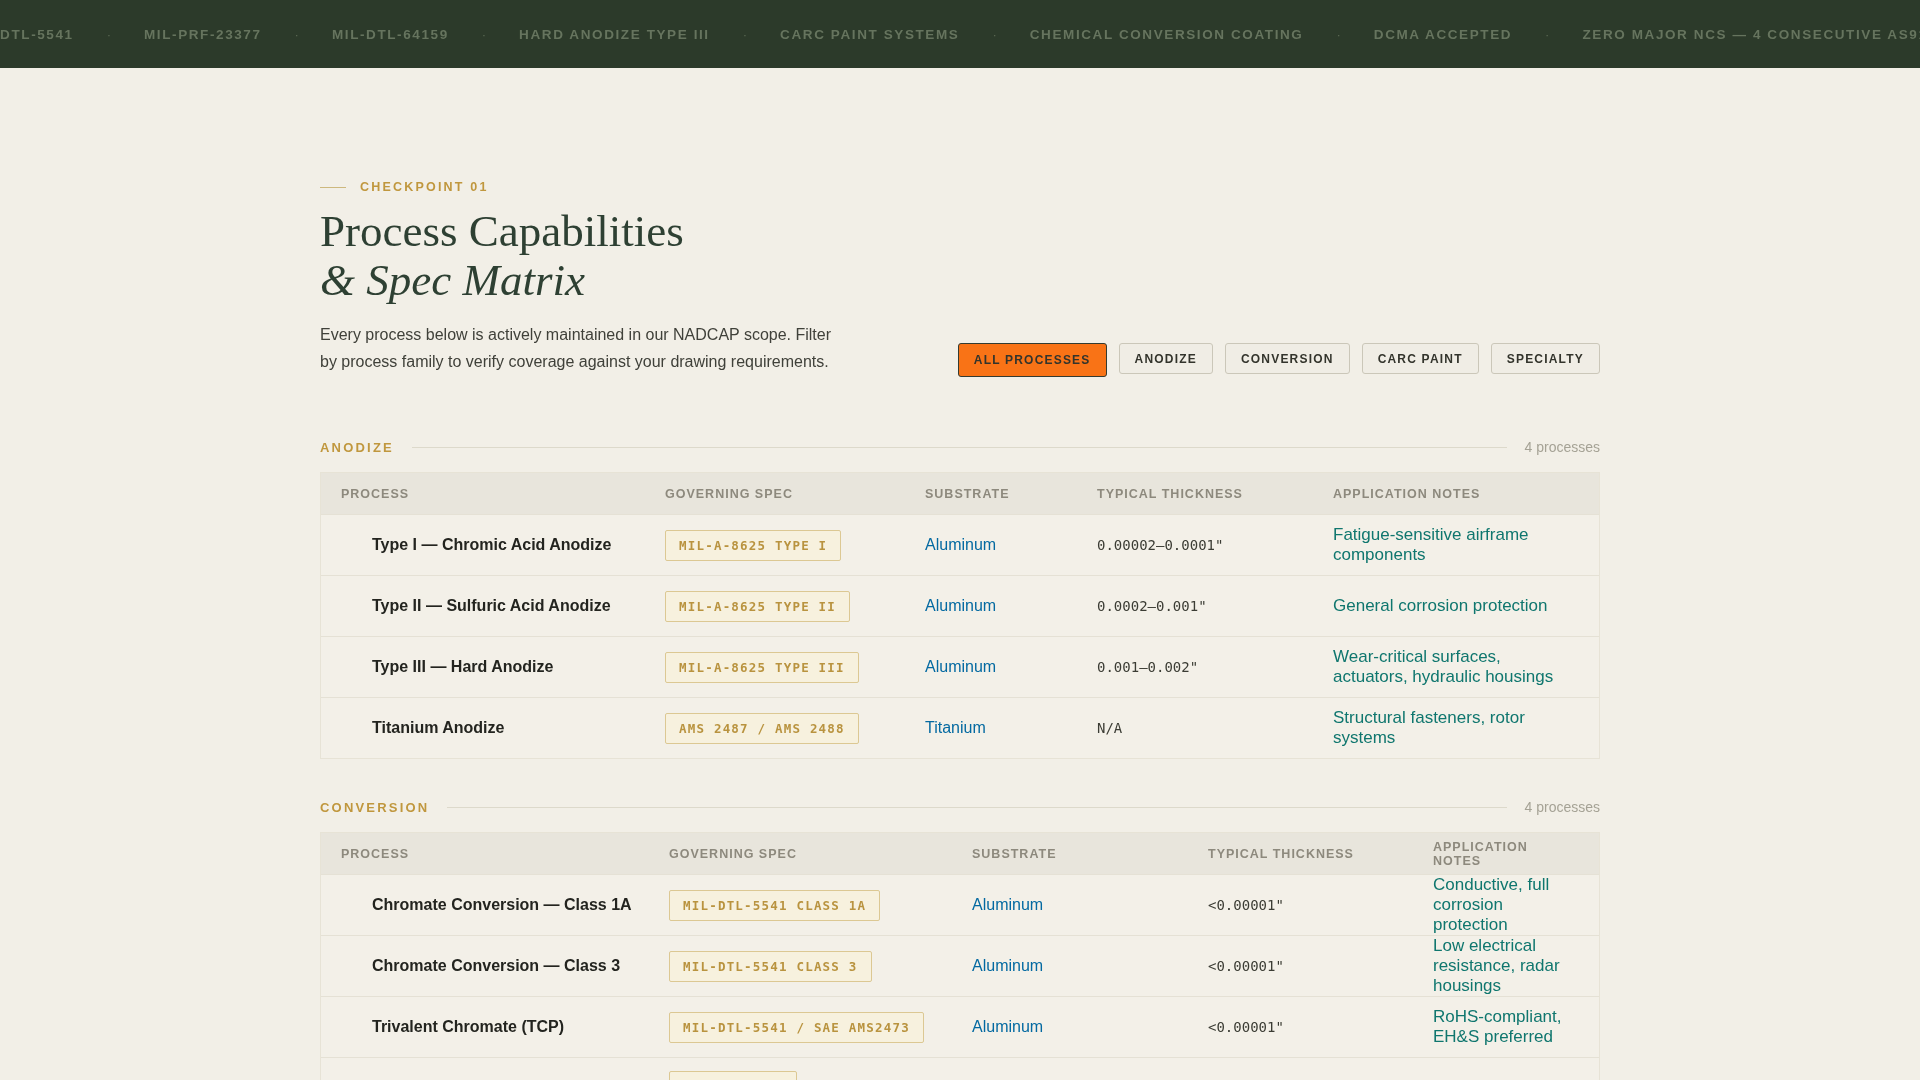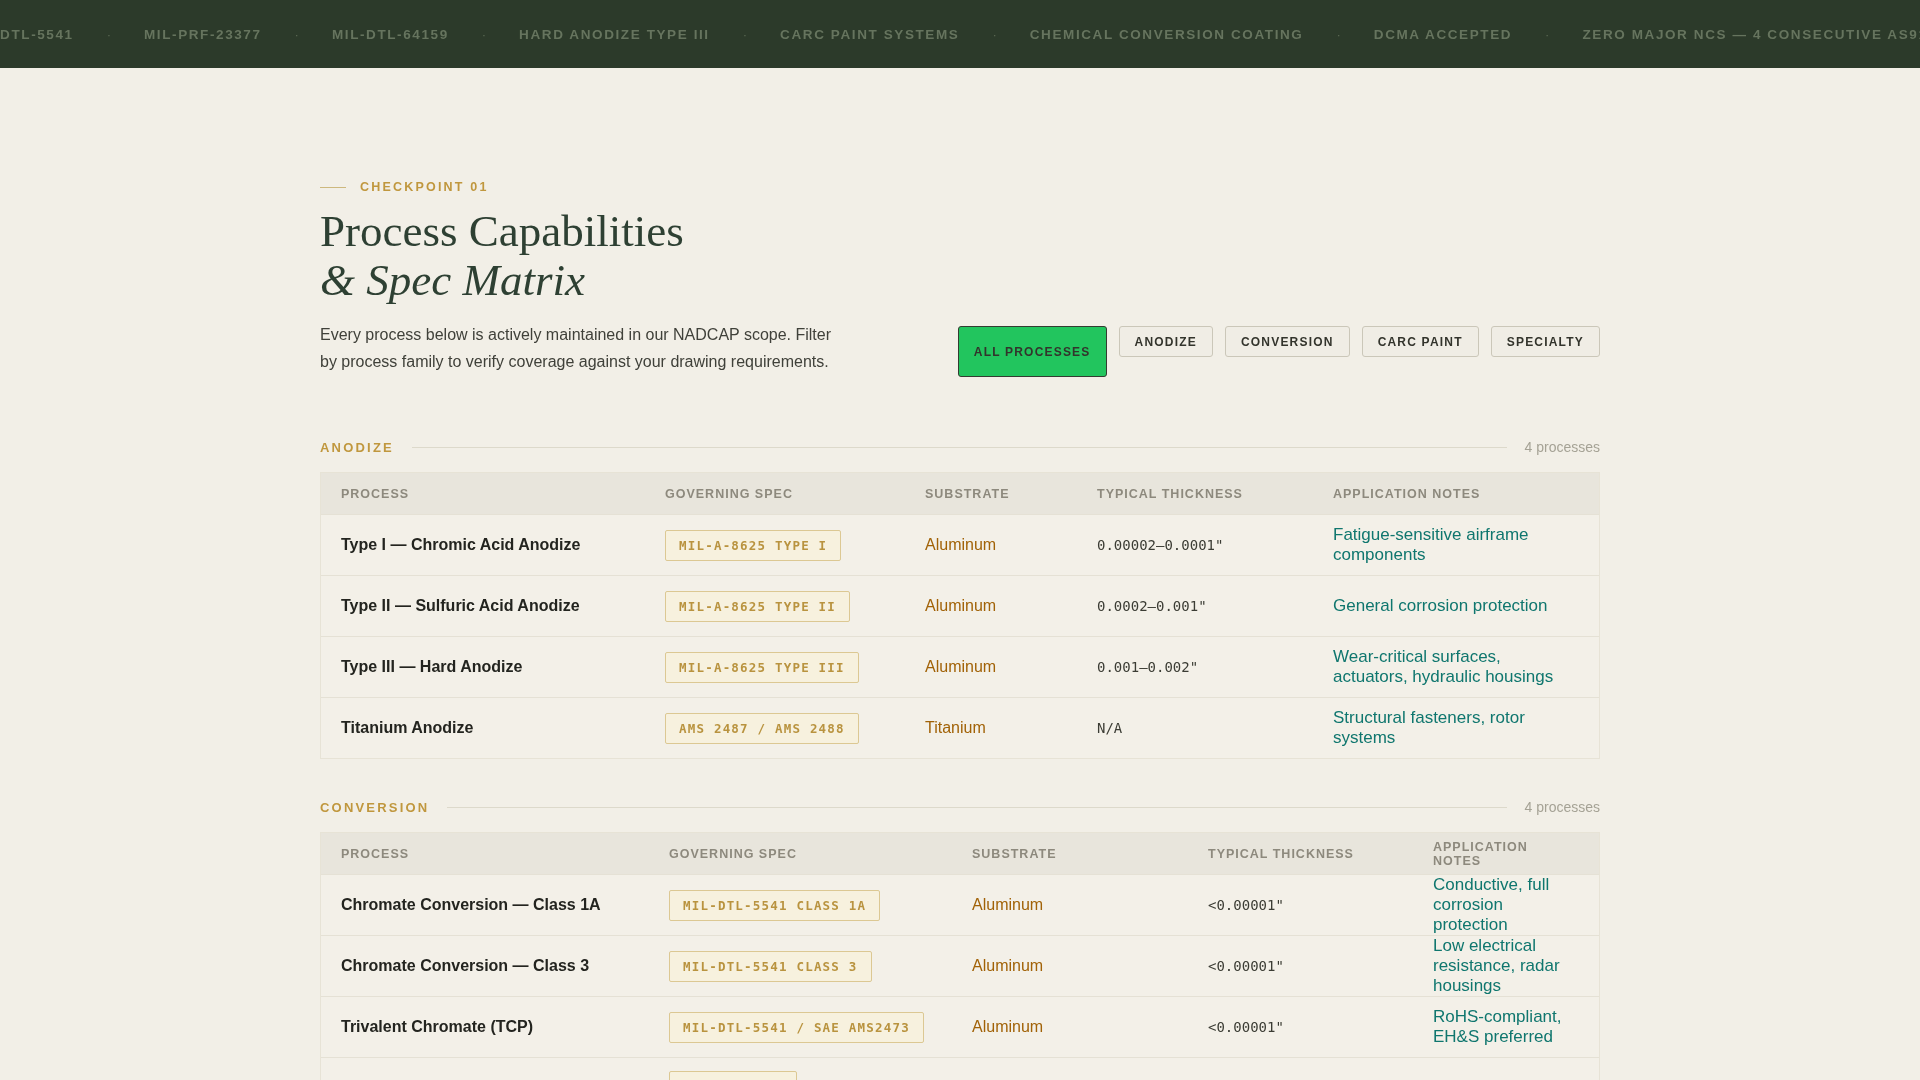--- a/index.html
+++ b/index.html
@@ -73,23 +73,23 @@
     text-transform: uppercase;
     color: #33342c;
     background: #f0ede5;
     border: 1px solid #cbc7b9;
     border-radius: 3px;
     height: 31px;
     padding: 0 15px;
     cursor: pointer;
   }
   .filter-btn.active {
-    background: #22c55e;
+    background: #f97316;
     border: 1.5px solid #343b31;
-    height: 51px;
+    height: 34px;
   }
 
   
   .section-first { margin-top: 64px; }
   .section-next  { margin-top: 40px; }
   .section-head { display: flex; align-items: center; }
   .section-label {
     color: #c0973e;
     font-size: 13px;
     font-weight: bold;
@@ -110,36 +110,36 @@
   .sec-1 .thead, .sec-1 .trow { grid-template-columns: 294px 269px 202px 191px 1fr; }
   .thead { height: 41px; background: #e8e5dc; }
   .th {
     color: #8d897d;
     font-size: 12.5px;
     font-weight: bold;
     letter-spacing: 1px;
     text-transform: uppercase;
   }
   .trow { height: 61px; border-top: 1px solid #e5e1d5; }
-  .cell-process { font-size: 16px; font-weight: bold; color: #23241f; }
+  .cell-process { font-size: 16px; font-weight: bold; color: #23241f; margin-left: 31px; }
   .spec-badge {
     display: inline-block;
     font-family: "DejaVu Sans Mono", monospace;
     font-size: 12.5px;
     font-weight: bold;
     letter-spacing: 1.2px;
     color: #b9933f;
     background: #f7f1de;
     border: 1px solid #dcc893;
     border-radius: 2px;
     padding: 7px 13px;
     min-width: 128px;
     min-height: 31px;
   }
-  .cell-substrate { font-size: 16px; color: #a16207; }
+  .cell-substrate { font-size: 16px; color: #0369a1; }
   .cell-thickness { font-family: "DejaVu Sans Mono", monospace; font-size: 14px; color: #3b3c34; }
   .cell-notes { font-size: 17px; color: #0f766e; }
 </style>
 </head>
 <body>
 
 <div class="ticker">
   <div class="ticker-inner">
       <span class="tick-item">-DTL-5541</span>
       <span class="tick-sep">·</span>

